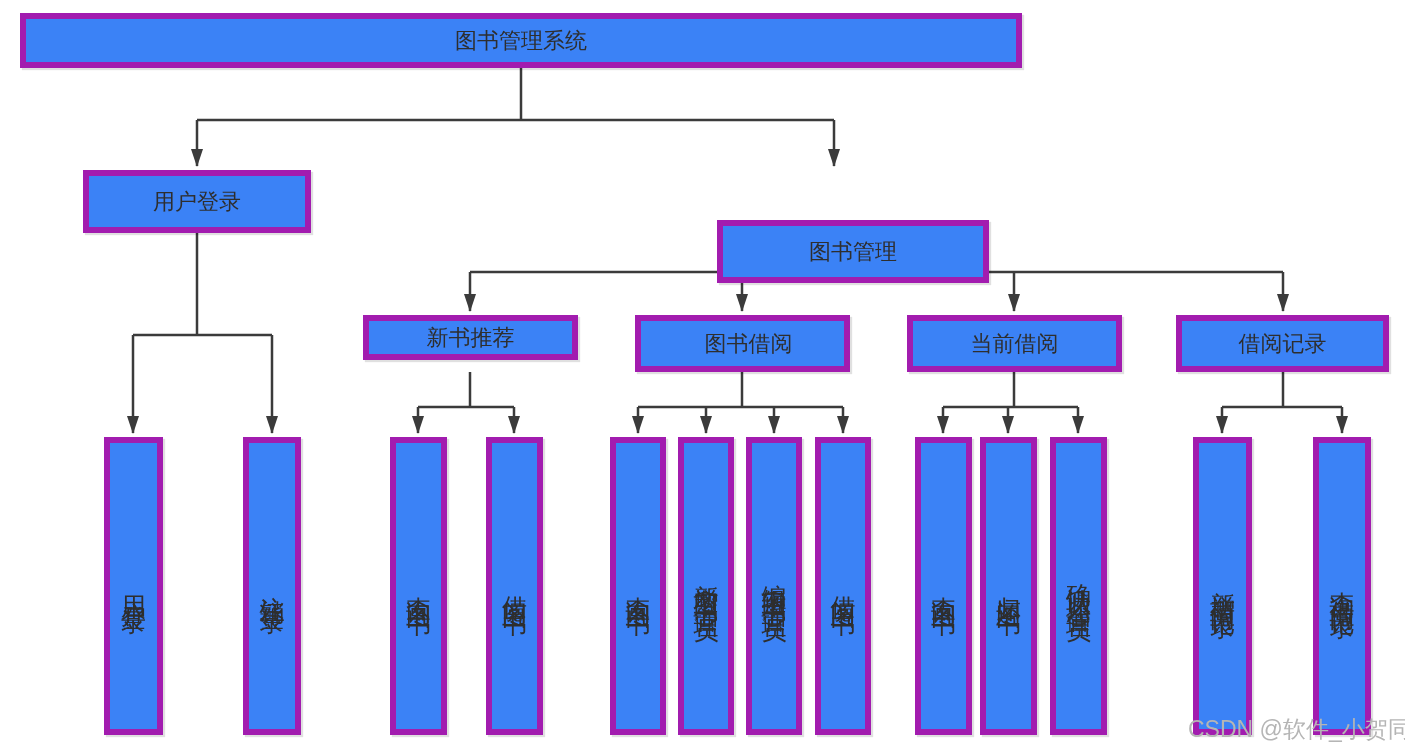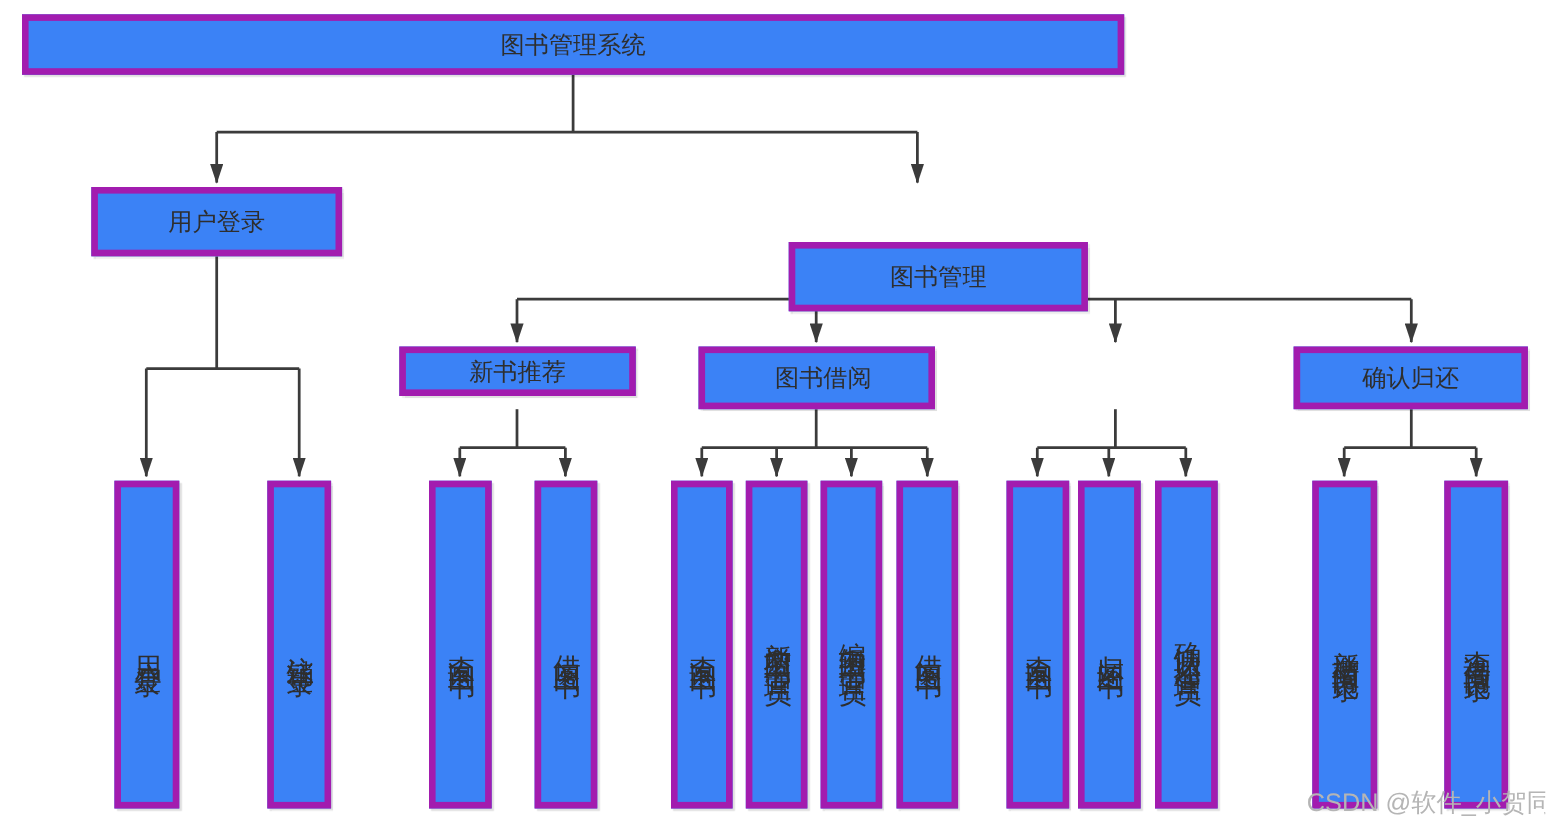--- a/index.html
+++ b/index.html
@@ -101,21 +101,22 @@
     </g>
   </svg>
 
   <div class="node" style="left:20px; top:13px; width:1002px; height:55px;">图书管理系统</div>
 
   <div class="node" style="left:83px; top:170px; width:228px; height:63px;">用户登录</div>
   <div class="node" style="left:717px; top:184px; width:272px; height:63px;margin-top:36px;">图书管理</div>
 
   <div class="node" style="left:363px; top:315px; width:215px; height:45px;">新书推荐</div>
   <div class="node" style="left:635px; top:315px; width:215px; height:57px;padding-left:12px;">图书借阅</div>
-  <div class="node" style="left:1176px; top:315px; width:213px; height:57px;">确认归还</div>
+  <div class="node" style="left:907px; top:315px; width:215px; height:57px;">当前借阅</div>
+  <div class="node" style="left:1176px; top:315px; width:213px; height:57px;">借阅记录</div>
 
   <div class="node leaf" style="left:104px; top:437px; width:59px; height:298px;">
     <span class="vtext">用户登录</span>
   </div>
   <div class="node leaf" style="left:243px; top:437px; width:58px; height:298px;">
     <span class="vtext">注销登录</span>
   </div>
 
   <div class="node leaf" style="left:390px; top:437px; width:57px; height:298px;">
     <span class="vtext">查询图书</span>

